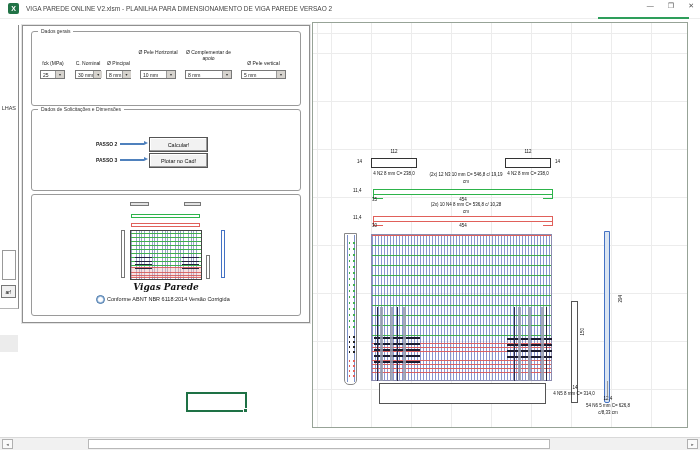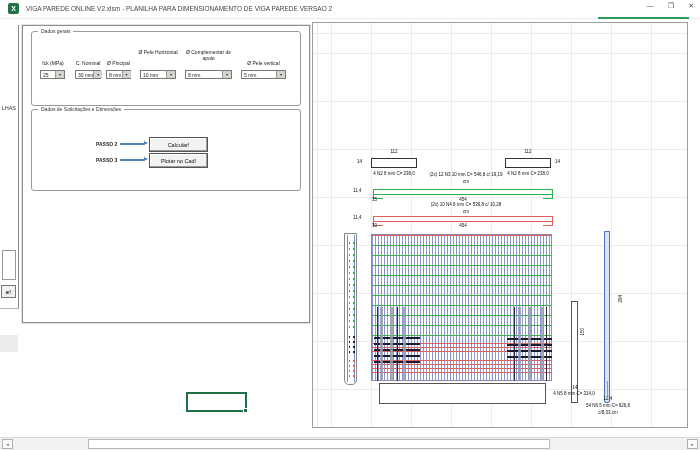--- a/index.html
+++ b/index.html
@@ -185,20 +185,38 @@
 
       <div class="passo" style="left:64px;top:31px;">PASSO 2</div>
       <div class="arrow" style="left:88px;top:33px;width:24px;"></div>
       <div class="vbtn" style="left:117px;top:27px;width:57px;height:13px;">Calcular!</div>
 
       <div class="passo" style="left:64px;top:47px;">PASSO 3</div>
       <div class="arrow" style="left:88px;top:49px;width:24px;"></div>
       <div class="vbtn" style="left:117px;top:43px;width:57px;height:13px;">Plotar no Cad!</div>
     </div>
 
+    <div class="gbox" style="left:8px;top:168px;width:268px;height:120px;">
+      <div class="pv" style="left:89px;top:35px;width:3.5px;height:48px;"></div>
+      <div class="pv pvfill" style="left:98px;top:7px;width:19px;height:4px;"></div>
+      <div class="pv pvfill" style="left:152px;top:7px;width:17px;height:4px;"></div>
+      <div class="pgreenbar" style="left:99px;top:19px;width:69px;height:3.5px;"></div>
+      <div class="predbar" style="left:99px;top:28px;width:69px;height:3.5px;"></div>
+      <div class="pgrid" style="left:98px;top:35px;width:72px;height:50px;">
+        <div class="pg-green"></div>
+        <div class="pg-red"></div>
+        <div class="pg-blk" style="left:4px;top:26px;width:17px;"></div>
+        <div class="pg-blk" style="left:51px;top:26px;width:17px;"></div>
+      </div>
+      <div class="pv" style="left:174px;top:60px;width:3.5px;height:24px;"></div>
+      <div class="pv" style="left:189px;top:35px;width:3.5px;height:48px;border-color:#4472c4;"></div>
+      <div class="pcaption" style="left:134px;top:87px;">Vigas Parede</div>
+      <div class="plogo" style="left:64px;top:100px;"></div>
+      <div class="pnorm" style="left:75px;top:101px;">Conforme ABNT NBR 6118:2014 Versão Corrigida</div>
+    </div>
   </div>
 
   <div class="sel"></div>
 
   <div class="canvas">
 
     <div class="rbar" style="left:58px;top:135px;width:46px;height:10px;"></div>
     <div class="d dc" style="left:81px;top:127px;">112</div>
     <div class="d" style="left:44px;top:137px;">14</div>
     <div class="d dc" style="left:81px;top:149px;">4 N2 8 mm C= 238,0</div>

